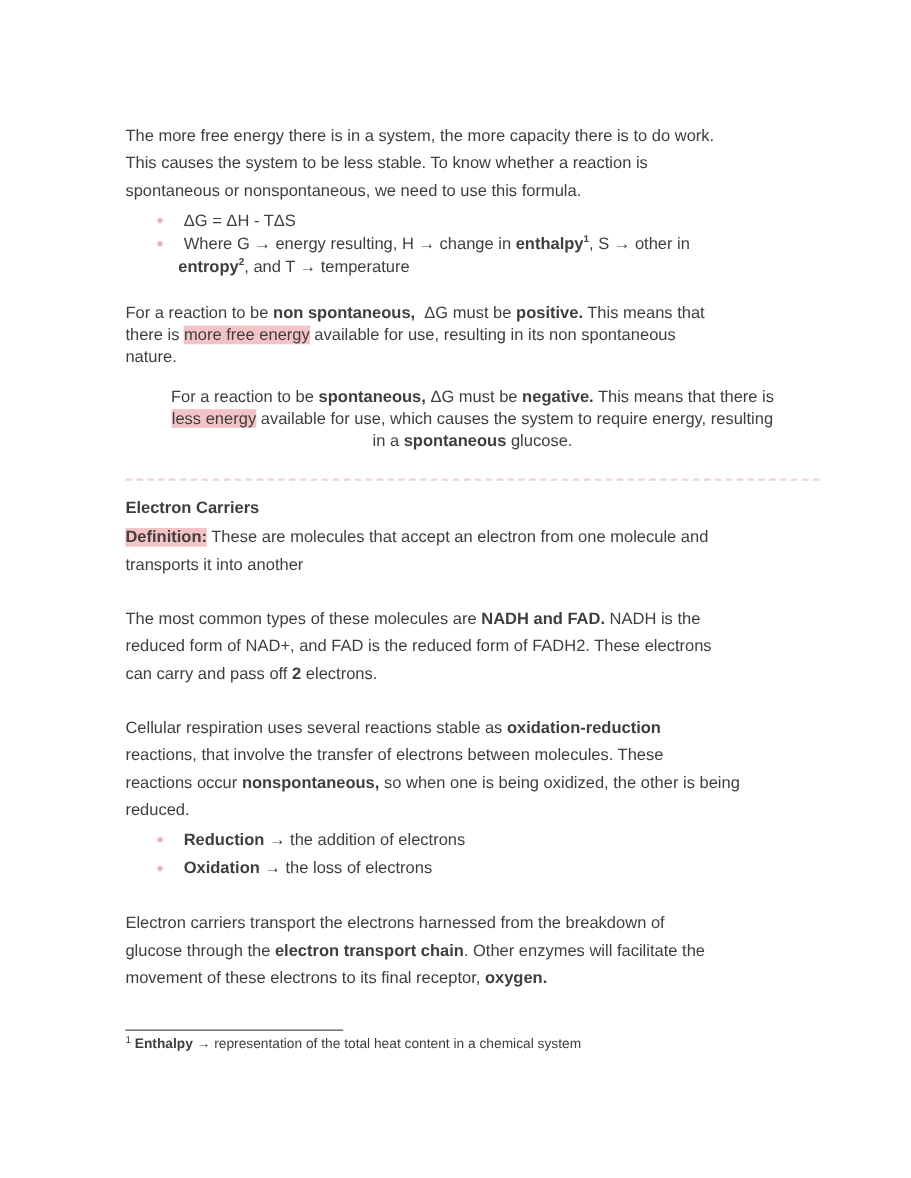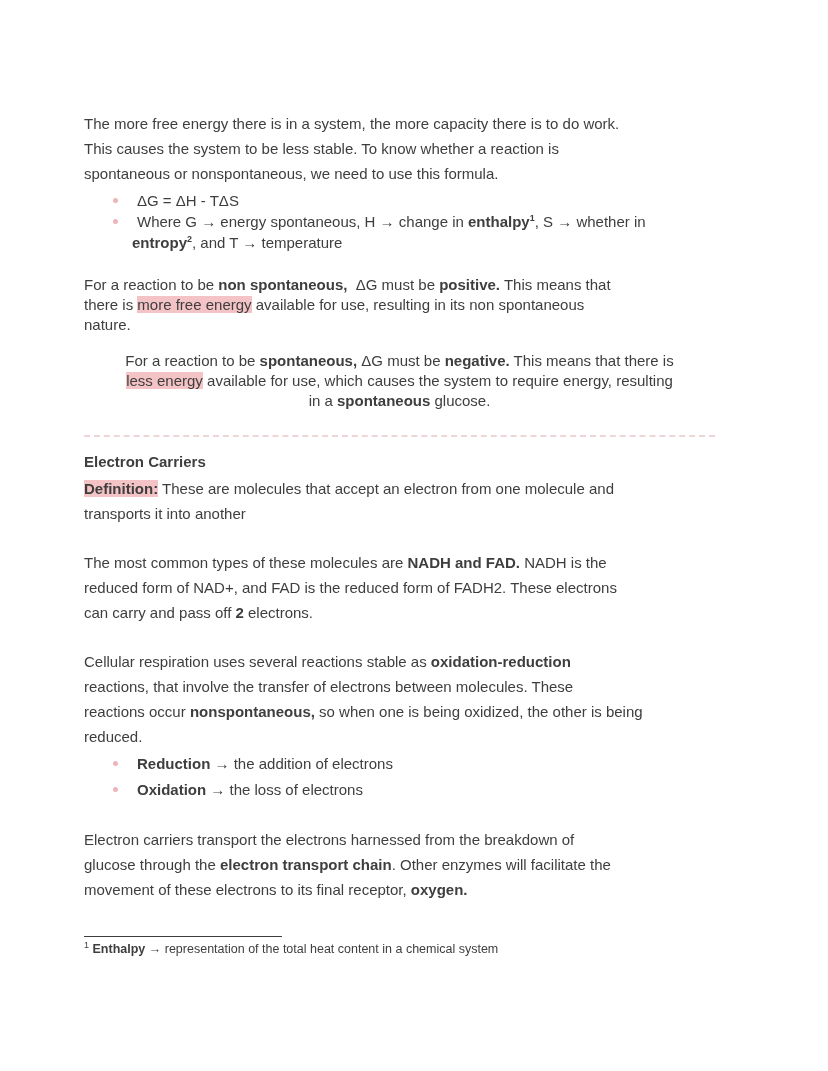--- a/index.html
+++ b/index.html
@@ -8,21 +8,21 @@
     position: relative;
     width: 828px;
     height: 1071px;
     background: var(--bg, #ffffff);
     font-family: "Liberation Sans", sans-serif;
     color: var(--text, #3e3e3e);
     overflow: hidden;
   }
   .content {
     position: absolute;
-    left: 84px;
+    left: 114px;
     top: 111px;
     width: 631px;
   }
   p, li, h2 { font-size: 15px; white-space: pre-wrap; }
   .lh25 { line-height: 25px; }
   .lh20 { line-height: 20px; }
   .b { font-weight: bold; }
   .hl { background: var(--hl, #f4c3c5); }
   sup { font-size: 9px; vertical-align: super; line-height: 0; }
   ul { list-style: none; }
@@ -64,21 +64,21 @@
 
 <div class="page">
   <div class="content">
 
     <p class="p-intro lh25"><span>The more free energy there is in a system, the more capacity there is to do work.
 This causes the system to be less stable. To know whether a reaction is
 spontaneous or nonspontaneous, we need to use this formula.</span></p>
 
     <ul class="blist list-formula">
       <li><span>ΔG = ΔH - TΔS</span></li>
-      <li><span>Where G → energy spontaneous, H → change in </span><span class="b">enthalpy</span><sup class="b">1</sup><span>, S → whether in
+      <li><span>Where G → energy resulting, H → change in </span><span class="b">enthalpy</span><sup class="b">1</sup><span>, S → other in
 </span><span class="b">entropy</span><sup class="b">2</sup><span>, and T → temperature</span></li>
     </ul>
 
     <p class="p-nonspont lh20"><span>For a reaction to be </span><span class="b">non spontaneous,</span><span>  ΔG must be </span><span class="b">positive.</span><span> This means that
 there is </span><span class="hl">more free energy</span><span> available for use, resulting in its non spontaneous
 nature.</span></p>
 
     <p class="p-spont lh20"><span>For a reaction to be </span><span class="b">spontaneous,</span><span> ΔG must be </span><span class="b">negative.</span><span> This means that there is
 </span><span class="hl">less energy</span><span> available for use, which causes the system to require energy, resulting
 in a </span><span class="b">spontaneous</span><span> glucose.</span></p>

